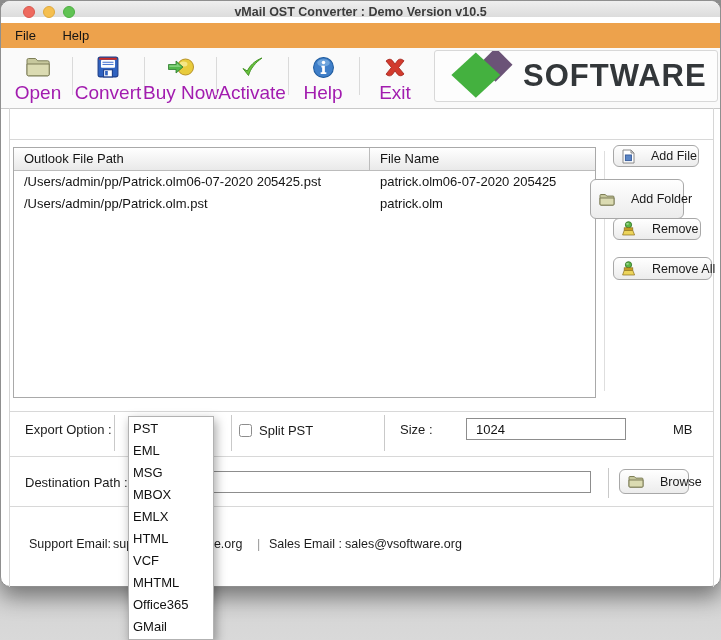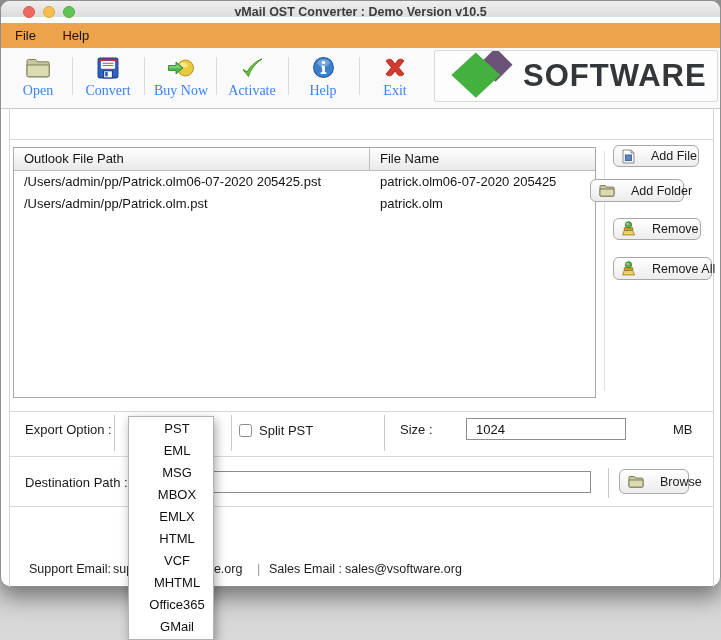--- a/index.html
+++ b/index.html
@@ -18,21 +18,21 @@
   .tl.yellow{left:42px;background:#f5bf4f;border:1px solid #dfa93c;}
   .tl.green{left:62px;background:#61c354;border:1px solid #4daf42;}
   
   .menubar{position:absolute;left:0;top:22px;width:100%;height:25px;background:#eda24c;}
   .menu-item{display:inline-block;line-height:25px;font-size:13px;color:#151515;padding:0 11px;cursor:default;text-align:center;}
   .menu-item:first-child{margin-left:3px;}
   
   .toolbar{position:absolute;left:0;top:47px;width:100%;height:60px;background:#fafafa;border-bottom:1px solid #c9c9c9;}
   .tbtn{position:absolute;top:6px;width:66px;height:50px;display:flex;flex-direction:column;align-items:center;justify-content:flex-start;cursor:default;}
   .tbicon{height:27px;display:flex;align-items:center;justify-content:center;}
-  .tblabel{font-size:14px;color:#3b82f6;margin-top:2px;white-space:nowrap;font-family:Liberation Serif, serif;}
+  .tblabel{font-size:19px;color:#a21caf;margin-top:2px;white-space:nowrap;}
   .tdiv{position:absolute;top:9px;width:1px;height:38px;background:#dadada;}
   .logobox{position:absolute;left:433px;top:2px;width:284px;height:52px;border:1px solid #d8d8d8;border-radius:3px;
     background:#fdfdfd;display:flex;align-items:center;box-sizing:border-box;}
   .logotext{font-size:31px;font-weight:bold;color:#33373a;letter-spacing:1px;margin-left:2px;}
   
   .sideline{position:absolute;top:107px;width:1px;height:479px;background:#d6d6d6;}
   .hsep{position:absolute;left:9px;width:703px;height:1px;background:#d8d8d8;}
   .vsep{position:absolute;width:1px;background:#c9c9c9;}
   .lbl{position:absolute;font-size:13px;color:#1a1a1a;white-space:nowrap;}
   
@@ -47,22 +47,22 @@
   .btn{position:absolute;display:flex;align-items:center;gap:16px;padding-left:8px;box-sizing:border-box;
     border:1px solid #a8a8a8;border-radius:6px;background:linear-gradient(#ffffff,#ececec);
     font-size:12.5px;color:#1a1a1a;cursor:default;white-space:nowrap;}
   
   .tinput{position:absolute;border:1px solid #8d8d8d;border-radius:0;font-family:"Liberation Sans",sans-serif;
     font-size:13px;color:#111;padding:0 9px;box-sizing:border-box;background:#fff;outline:none;}
   .checkbox{position:absolute;width:13px;height:13px;border:1px solid #8d8d8d;border-radius:2.5px;background:#fff;box-sizing:border-box;}
   
   .popup{position:absolute;left:128px;top:416px;width:86px;background:#ffffff;border:1px solid #b2b2b2;
     box-shadow:2px 4px 10px rgba(0,0,0,.35);z-index:60;padding:1px 0;box-sizing:border-box;}
-  .popup-item{height:22px;line-height:22px;padding-left:12px;font-size:13px;color:#101010;cursor:default;text-align:center;}
-  .footer-text{position:absolute;top:536px;font-size:12.5px;color:#1c1c1c;white-space:nowrap;margin-top:25px;}
+  .popup-item{height:22px;line-height:22px;padding-left:4px;font-size:13px;color:#101010;cursor:default;}
+  .footer-text{position:absolute;top:536px;font-size:12.5px;color:#1c1c1c;white-space:nowrap;}
   .pipe{color:#9a9a9a;}
 </style>
 </head>
 <body>
 
 <div class="canvas">
   <div class="window">
 
     <div class="titlebar">
       <div class="title">vMail OST Converter : Demo Version v10.5</div>
@@ -180,21 +180,21 @@
     <div class="btn" style="left:612px;top:144px;width:86px;height:22px">
       <span style="display:flex">
         <svg width="13" height="15" viewBox="0 0 13 15">
           <path d="M1 1 h8 l3 3 v10 H1 Z" fill="#ffffff" stroke="#8a8a8a"></path>
           <path d="M9 1 l3 3 h-3 Z" fill="#dcdcdc" stroke="#8a8a8a"></path>
           <rect x="3.4" y="6" width="6" height="5.6" fill="#5b86c5" stroke="#3a5f9e"></rect>
         </svg>
       </span>
       <span>Add File</span>
     </div>
-    <div class="btn" style="left:589px;top:178px;width:94px;height:23px">
+    <div class="btn" style="left:589px;top:178px;width:94px;height:40px">
       <span style="display:flex">
         <svg width="16" height="13" viewBox="0 0 16 13">
           <path d="M1 2.5 a1 1 0 0 1 1-1 h4.3 l1.5 1.6 h6.2 a1 1 0 0 1 1 1 v7 a1 1 0 0 1 -1 1 H2 a1 1 0 0 1 -1-1 Z" fill="#c7c89d" stroke="#7e7f58"></path>
           <path d="M1 5 h14 v6.1 a1 1 0 0 1 -1 1 H2 a1 1 0 0 1 -1-1 Z" fill="#dbdbb2" stroke="#7e7f58"></path>
         </svg>
       </span>
       <span>Add Folder</span>
     </div>
     <div class="btn" style="left:612px;top:217px;width:88px;height:22px">
       <span style="display:flex">

